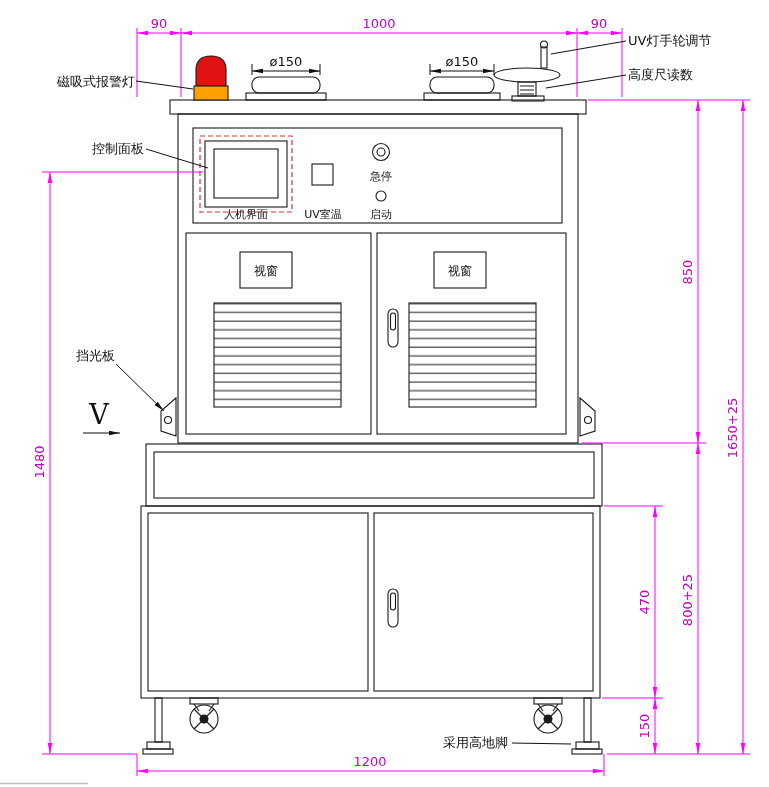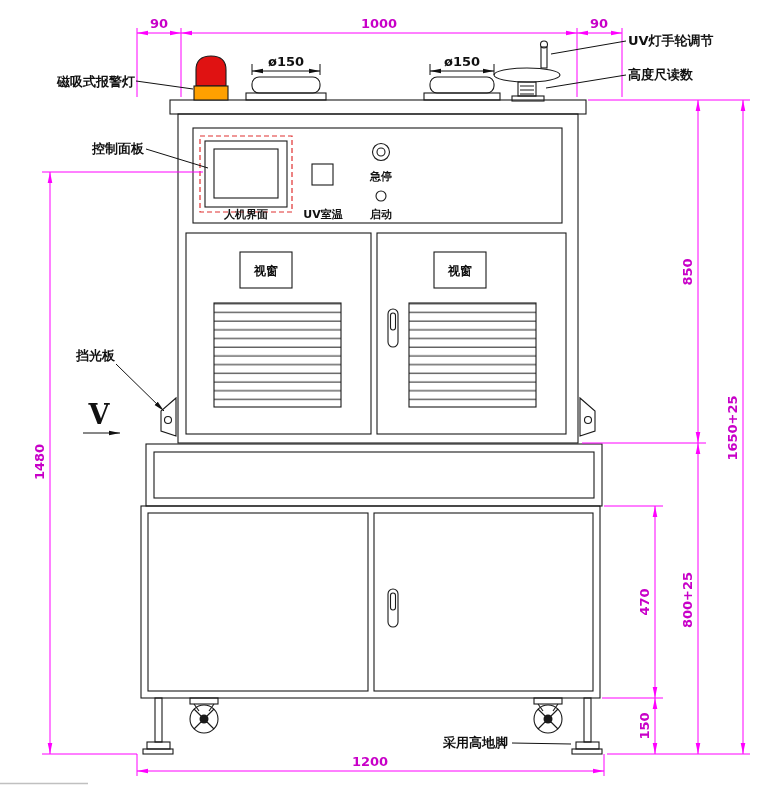--- a/index.html
+++ b/index.html
@@ -1,16 +1,16 @@
 <!DOCTYPE html>
 <html><head>
 <meta charset="utf-8">
 <style>
   html,body{margin:0;padding:0;background:#ffffff;}
-  .page{width:769px;height:787px;position:relative;background:#fff;overflow:hidden;font-weight:bold;}
+  .page{width:769px;height:787px;position:relative;background:#fff;overflow:hidden;}
   svg{display:block;}
   
   .k{stroke:#1a1a1a;stroke-width:1.1;fill:none;}
   .ks{stroke:#1a1a1a;stroke-width:1.1;}         
   .kf{fill:#1a1a1a;stroke:none;}
   .ld{stroke:#111;stroke-width:1;fill:none;}     
   
   .m{stroke:#ff00ff;stroke-width:1;fill:none;}
   
   .hl{stroke:#e03030;stroke-width:1.2;fill:none;stroke-dasharray:5 3;}

